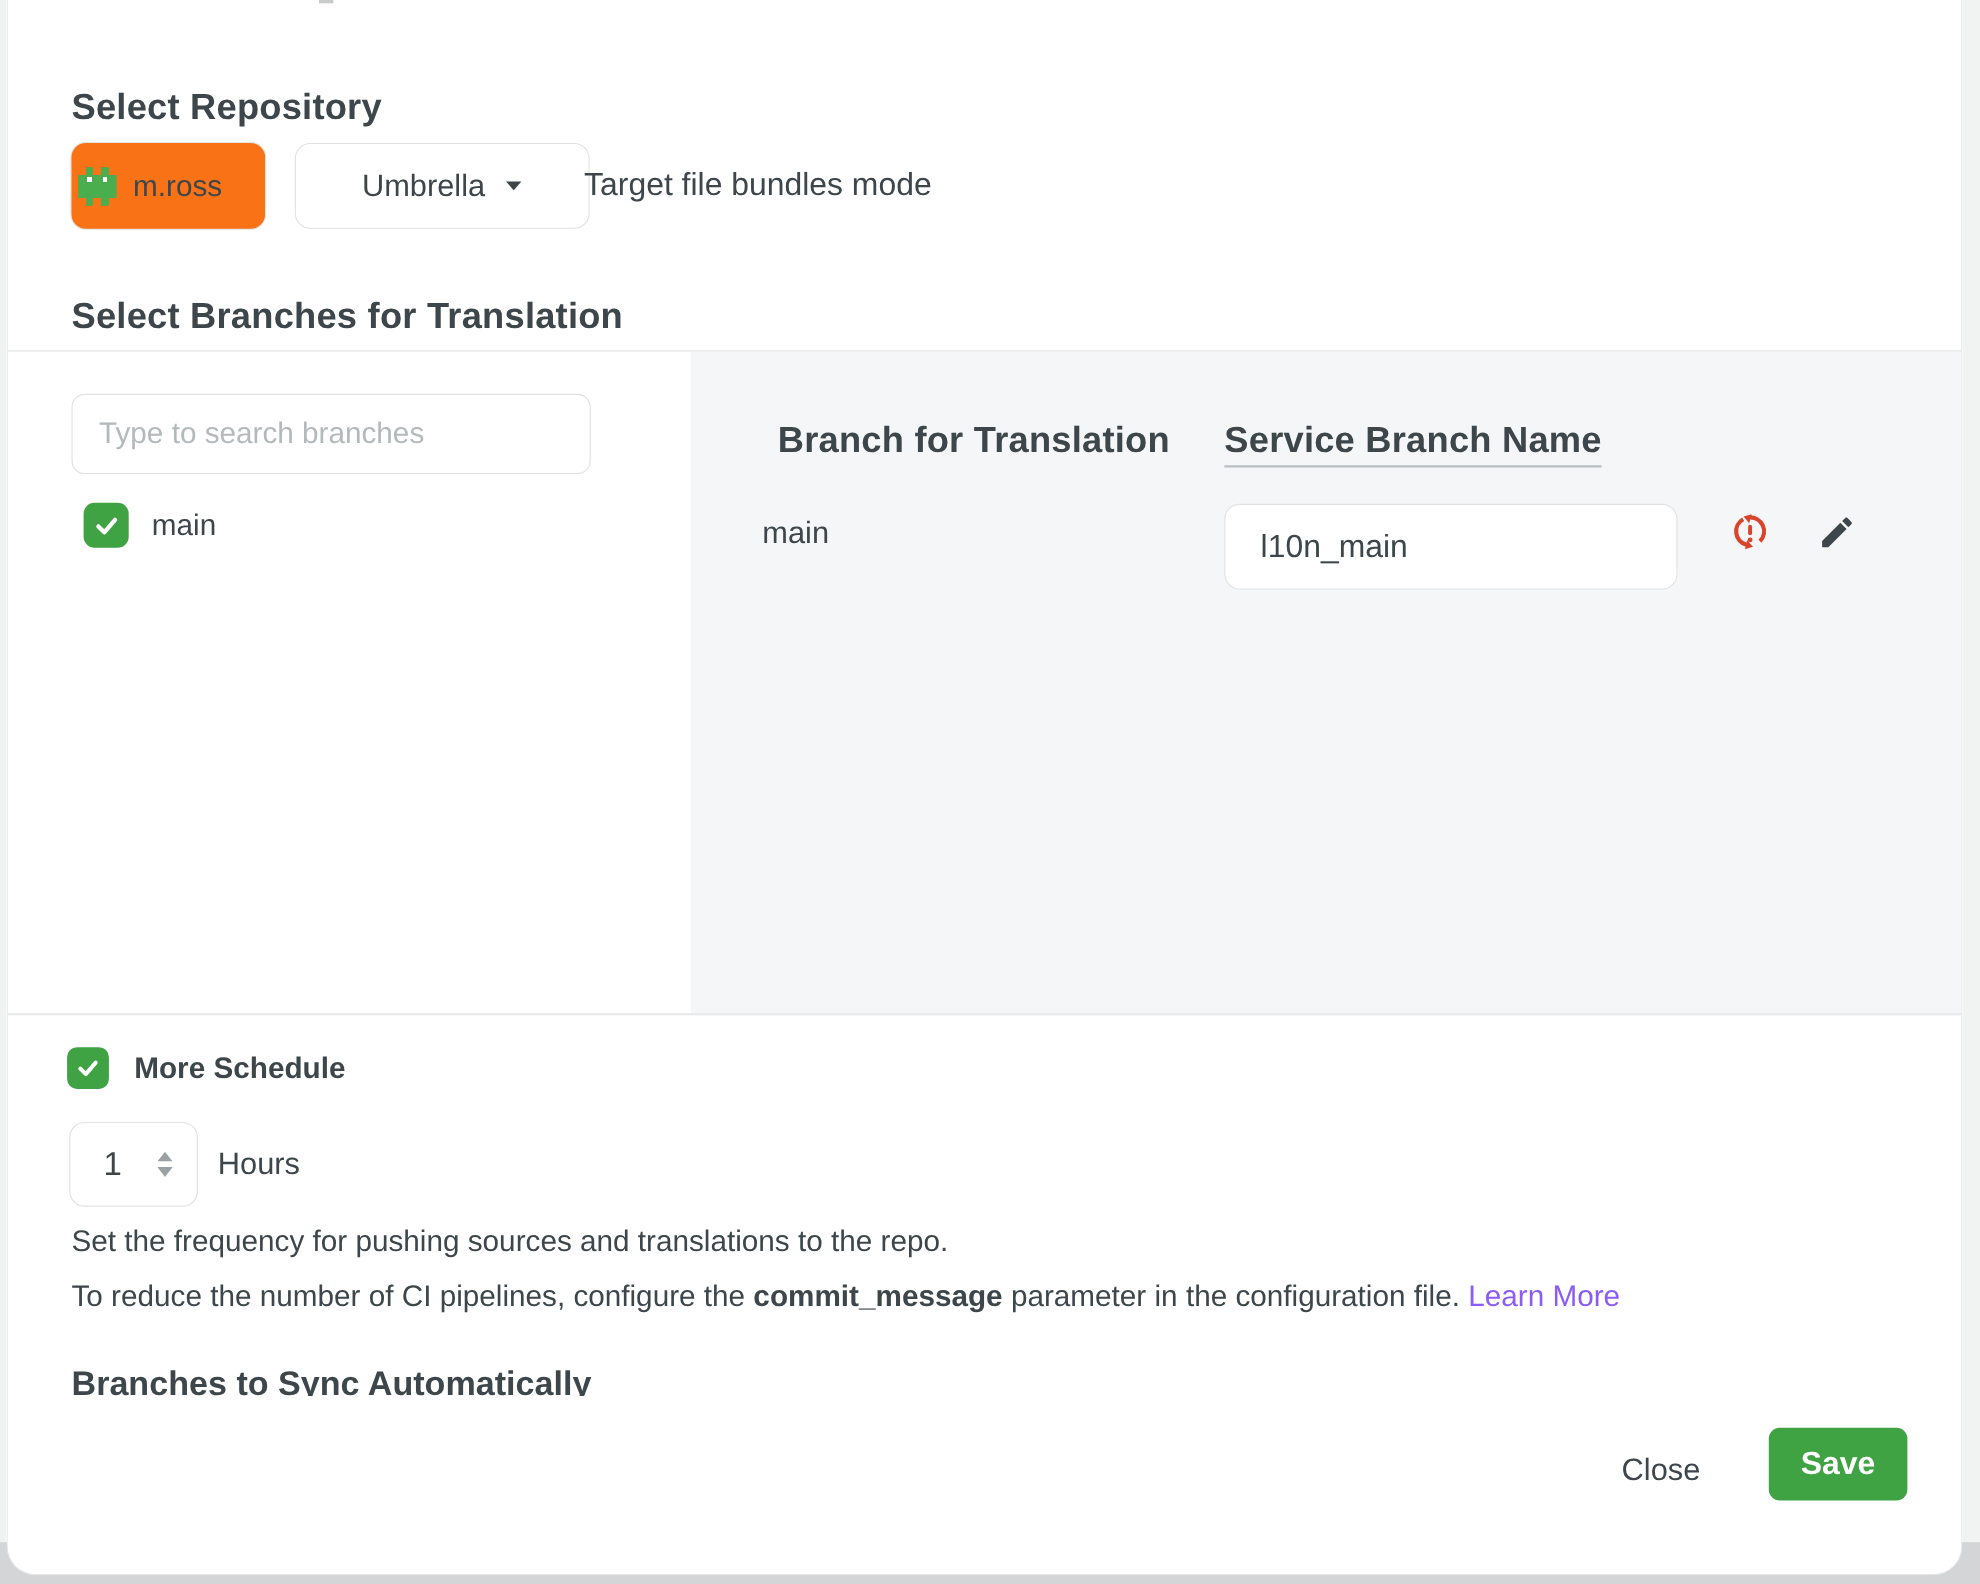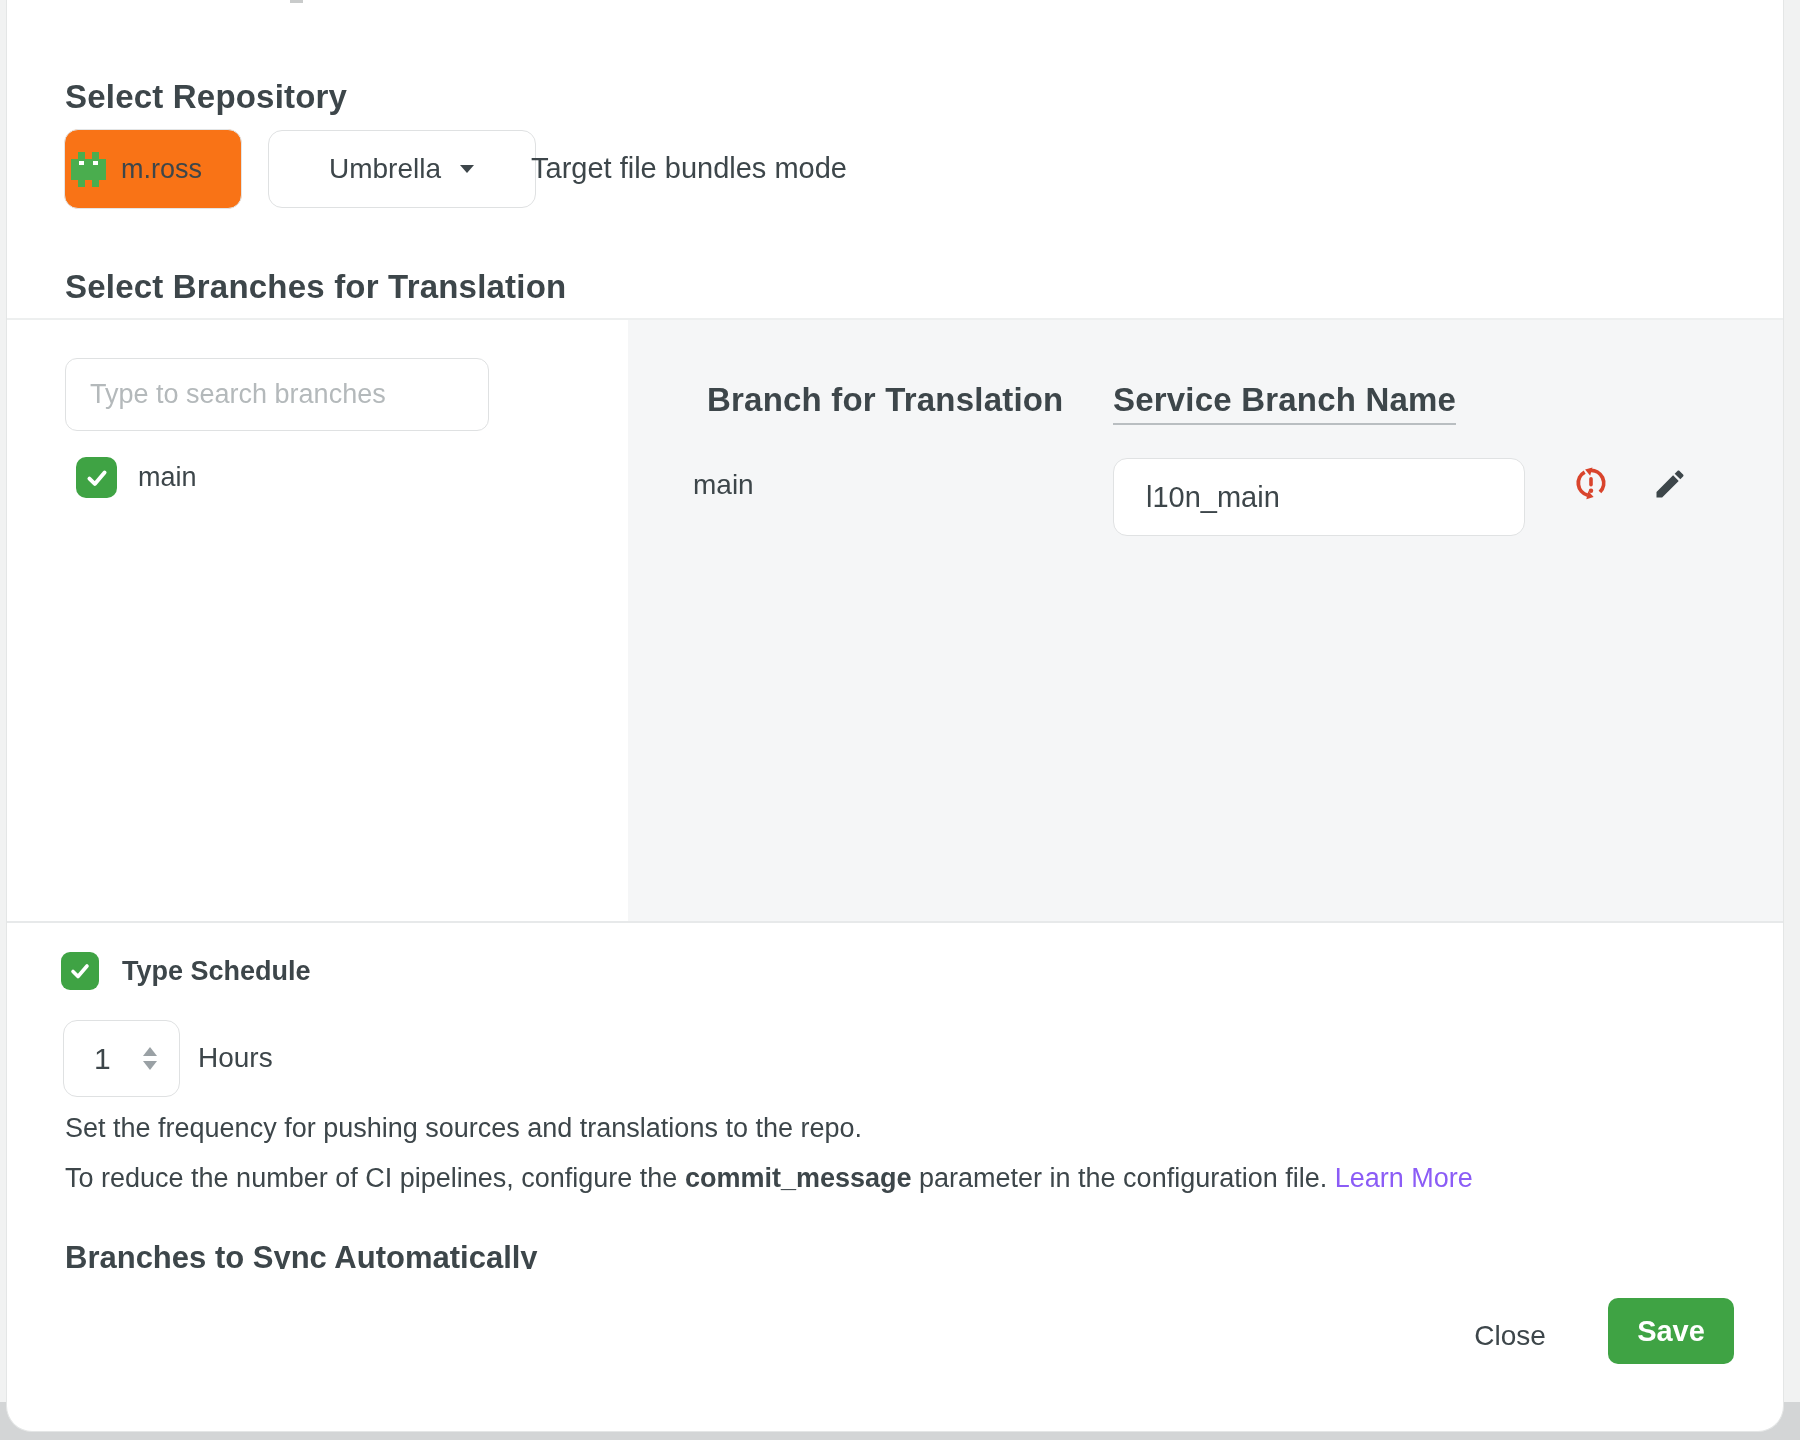--- a/index.html
+++ b/index.html
@@ -33,21 +33,21 @@
                       justify-content:center; gap:18px; cursor:pointer; }
   .project-dropdown .label { font-size:28px; color:#3d464a; }
 
   .mode-text { left:531px; top:152px; font-size:29px; color:#3d464a; }
 
   
   .divider1 { left:7px; top:318px; width:1776px; height:2px; background:#edefef; }
   .gray-panel { left:628px; top:320px; width:1155px; height:601px; background:#f5f6f7; }
   .divider2 { left:7px; top:921px; width:1776px; height:2px; background:#e7e9ea; }
 
-  .search-input { left:65px; top:358px; width:424px; height:73px; border:1.5px solid #dfe1e2;
+  .search-input { left:65px; top:358px; width:472px; height:73px; border:1.5px solid #dfe1e2;
                   border-radius:12px; padding:0 24px; font-size:27px; color:#1d4ed8;
                   font-family:"Liberation Sans","DejaVu Sans",sans-serif; outline:none; background:#fff; }
   .search-input::placeholder { color:#b4b9bb; }
 
   .branch-item { left:76px; top:457px; display:flex; align-items:center; gap:21px; cursor:pointer; }
 
   .checkbox { background:#3fa344; border-radius:10px; display:flex; align-items:center;
               justify-content:center; }
   .checkbox.big { width:41px; height:41px; }
   .checkbox.small { width:38px; height:38px; border-radius:9px; }
@@ -171,21 +171,21 @@
   </span>
 
   <div class="abs divider2"></div>
 
   <div class="abs sync-row">
     <span class="checkbox small">
       <svg width="24" height="24" viewBox="0 0 24 24">
         <path d="M5 12.5 L10 17.5 L19 7" fill="none" stroke="#ffffff" stroke-width="3.6" stroke-linecap="round" stroke-linejoin="round"></path>
       </svg>
     </span>
-    <span class="label">Type Schedule</span>
+    <span class="label">More Schedule</span>
   </div>
 
   <div class="abs stepper">
     <input type="text" readonly="" value="1" style="">
     <span class="arrows">
       <svg width="14" height="9" viewBox="0 0 14 9">
           <path d="M7 0 L14 9 L0 9 Z" fill="#9aa1a5"></path>
         </svg>
       <svg width="14" height="9" viewBox="0 0 14 9">
           <path d="M0 0 L14 0 L7 9 Z" fill="#9aa1a5"></path>

